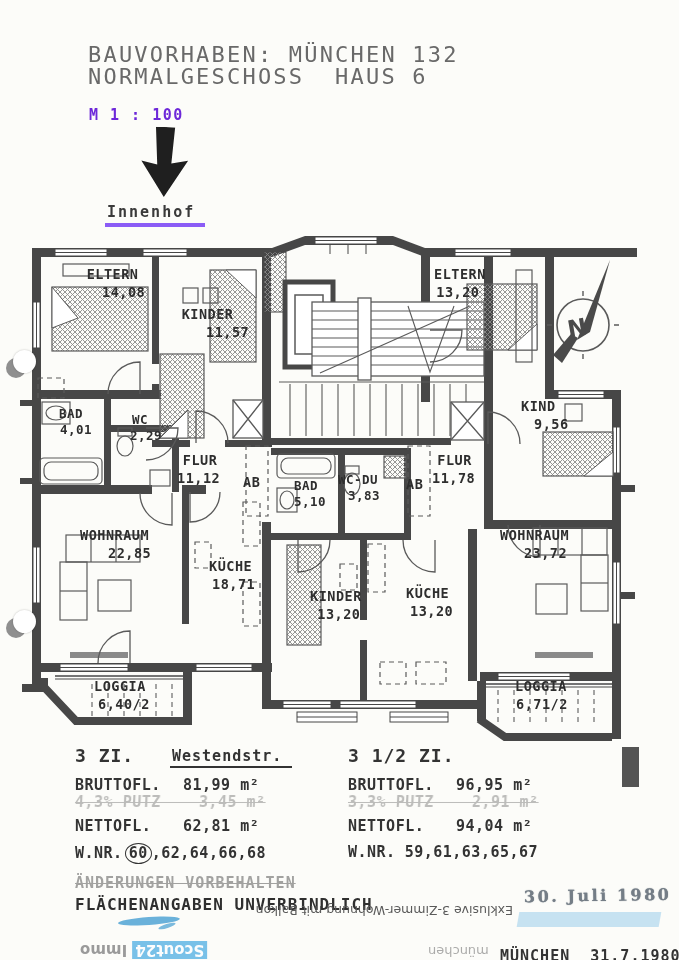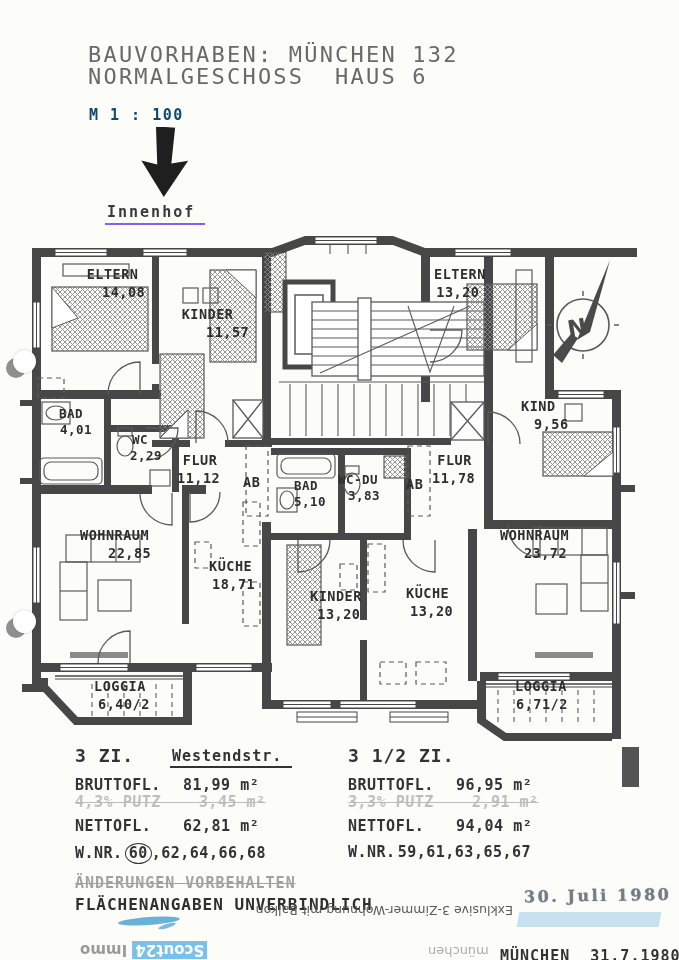--- a/index.html
+++ b/index.html
@@ -9,31 +9,31 @@
     font-family:"DejaVu Sans Mono", monospace;
   }
   
   .title-line{
     position:absolute;left:88px;
     font-size:22px;font-weight:normal;letter-spacing:2.2px;
     color:#696969;white-space:pre;
   }
   .scale-label{
     position:absolute;left:89px;top:106px;
-    font-size:15px;font-weight:bold;letter-spacing:1.5px;color:#0c4a6e;white-space:pre;
+    font-size:15px;font-weight:bold;letter-spacing:1.5px;color:#6d28d9;white-space:pre;
   }
   .big-arrow{
     position:absolute;left:133px;top:127px;width:64px;height:70px;
     background:#1f1f1f;transform:rotate(2deg);
     clip-path:polygon(34% 0%, 64% 0%, 60% 52%, 86% 47%, 50% 100%, 13% 49%, 38% 54%);
   }
   .innenhof{
     position:absolute;left:105px;top:203px;
     font-size:15px;font-weight:bold;letter-spacing:2px;color:#3a3a3a;
-    border-bottom:2px solid #8b5cf6;padding:0 10px 2px 2px;white-space:pre;
+    border-bottom:4px solid #8b5cf6;padding:0 10px 2px 2px;white-space:pre;
   }
   
   #plan-svg{position:absolute;left:0;top:232px;}
   .rlabel{
     position:absolute;color:#2e2e2e;font-size:13.5px;font-weight:bold;
     letter-spacing:.5px;line-height:1.3;white-space:pre;text-align:center;
   }
   .rlabel .rarea{display:block;}
   
   .iline{position:absolute;color:#333;font-size:15px;font-weight:bold;
@@ -313,21 +313,21 @@
     <path d="M583,64 v-5 M583,122 v5 M552,93 h-5 M614,93 h5" stroke="#5a5a5a" stroke-width="1.4"></path>
     <polygon points="577,108 610,28 590,100" fill="#4a4a4a"></polygon>
     <polygon points="578,106 562,131 553,123 571,102" fill="#4a4a4a"></polygon>
     <text x="568" y="105" font-size="23" font-weight="bold" fill="#4a4a4a" font-family="DejaVu Sans, sans-serif" transform="rotate(-10 570 100)">N</text>
   </g>
 </svg>
 
 <div class="rlabel" style="left:80px;top:266px"><span>ELTERN</span><span class="rarea" style="margin-left:22px">14,08</span></div>
 <div class="rlabel" style="left:166px;top:306px"><span>KINDER</span><span class="rarea" style="margin-left:40px">11,57</span></div>
 <div class="rlabel" style="left:50px;top:406px;font-size:12.5px"><span>BAD</span><span class="rarea" style="margin-left:10px">4,01</span></div>
-<div class="rlabel" style="left:118px;top:432px;font-size:12.5px"><span>WC</span><span class="rarea" style="margin-left:12px">2,29</span></div>
+<div class="rlabel" style="left:118px;top:412px;font-size:12.5px"><span>WC</span><span class="rarea" style="margin-left:12px">2,29</span></div>
 <div class="rlabel" style="left:180px;top:452px"><span>FLUR</span><span class="rarea" style="margin-left:-3px">11,12</span></div>
 <div class="rlabel" style="left:243px;top:474px"><span>AB</span></div>
 <div class="rlabel" style="left:286px;top:478px;font-size:12.5px"><span>BAD</span><span class="rarea" style="margin-left:8px">5,10</span></div>
 <div class="rlabel" style="left:336px;top:472px;font-size:12.5px"><span>WC-DU</span><span class="rarea" style="margin-left:12px">3,83</span></div>
 <div class="rlabel" style="left:406px;top:476px"><span>AB</span></div>
 <div class="rlabel" style="left:434px;top:452px"><span>FLUR</span><span class="rarea" style="margin-left:-2px">11,78</span></div>
 <div class="rlabel" style="left:434px;top:266px"><span>ELTERN</span><span class="rarea" style="margin-left:-4px">13,20</span></div>
 <div class="rlabel" style="left:508px;top:398px"><span>KIND</span><span class="rarea" style="margin-left:26px">9,56</span></div>
 <div class="rlabel" style="left:78px;top:527px"><span>WOHNRAUM</span><span class="rarea" style="margin-left:30px">22,85</span></div>
 <div class="rlabel" style="left:206px;top:558px"><span>KÜCHE</span><span class="rarea" style="margin-left:6px">18,71</span></div>
@@ -341,21 +341,21 @@
 <div class="iline street" style="left:170px;top:747px">Westendstr.</div>
 <div class="iline" style="left:75px;top:776px"><span class="ilabel">BRUTTOFL.</span><span>81,99 m²</span></div>
 <div class="iline struck" style="left:75px;top:793px">4,3% PUTZ    3,45 m²</div>
 <div class="iline" style="left:75px;top:817px"><span class="ilabel">NETTOFL.</span><span>62,81 m²</span></div>
 <div class="iline" style="left:75px;top:843px"><span>W.NR.</span><span class="circ">60</span><span>,62,64,66,68</span></div>
 
 <div class="iline zi" style="left:348px;top:745px">3 1/2 ZI.</div>
 <div class="iline" style="left:348px;top:776px"><span class="ilabel">BRUTTOFL.</span><span>96,95 m²</span></div>
 <div class="iline struck" style="left:348px;top:793px">3,3% PUTZ    2,91 m²</div>
 <div class="iline" style="left:348px;top:817px"><span class="ilabel">NETTOFL.</span><span>94,04 m²</span></div>
-<div class="iline" style="left:348px;top:843px"><span>W.NR.</span><span style="margin-left:2px">59,61,63,65,67</span></div>
+<div class="iline" style="left:348px;top:843px"><span>W.NR.</span><span style="margin-left:9px">59,61,63,65,67</span></div>
 
 <div class="dark-blotch"></div>
 
 <div class="note1">ÄNDERUNGEN VORBEHALTEN</div>
 <div class="note2">FLÄCHENANGABEN UNVERBINDLICH</div>
 <div class="blue-swoosh"></div>
 <div class="blue-swoosh2"></div>
 <div class="flipped-tagline">Exklusive 3-Zimmer-Wohnung mit Balkon</div>
 <div class="date-stamp">30. Juli 1980</div>
 <div class="stamp-highlight"></div>

